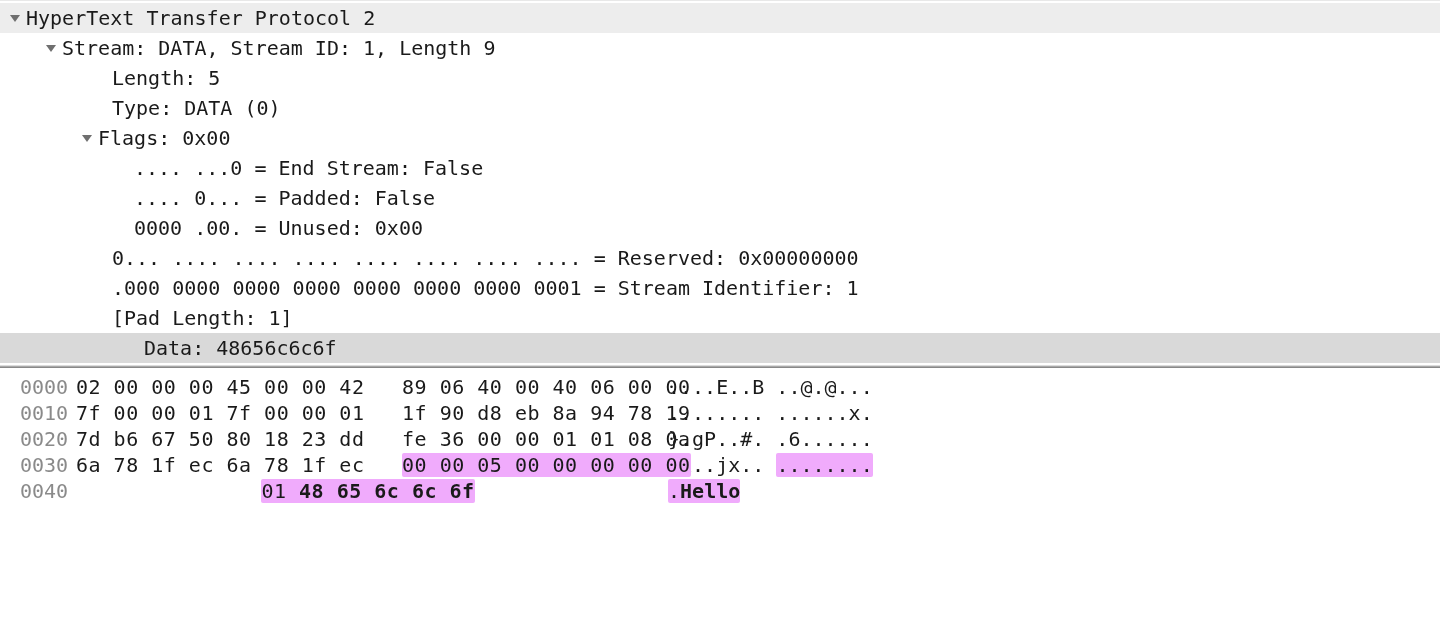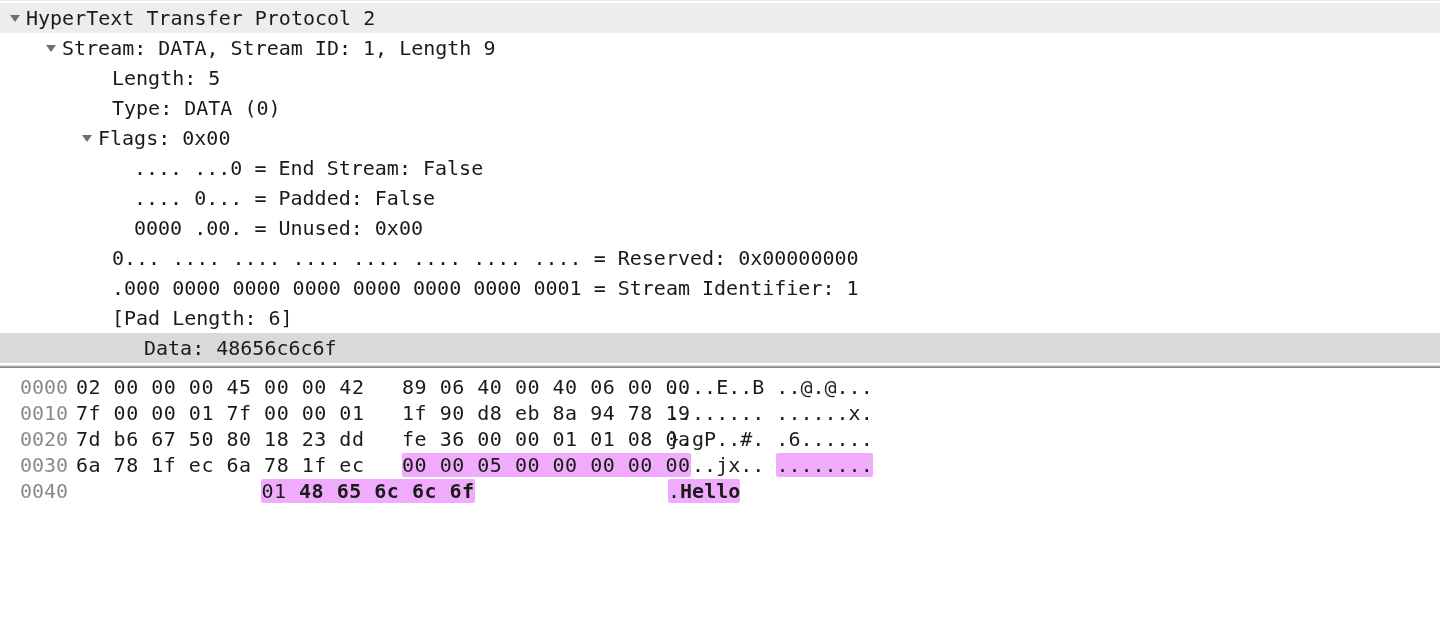--- a/index.html
+++ b/index.html
@@ -152,21 +152,21 @@
     <span>0... .... .... .... .... .... .... .... = Reserved: 0x00000000</span>
   </div>
 
   <div class="tree-row">
     <span class="indent i3"></span>
     <span>.000 0000 0000 0000 0000 0000 0000 0001 = Stream Identifier: 1</span>
   </div>
 
   <div class="tree-row">
     <span class="indent i3"></span>
-    <span>[Pad Length: 6]</span>
+    <span>[Pad Length: 1]</span>
   </div>
 
   <div class="tree-row selected">
     <span class="indent i3"></span>
     <span>Data: 48656c6c6f</span>
   </div>
 
 </div>
 
 <div class="hr"></div>

